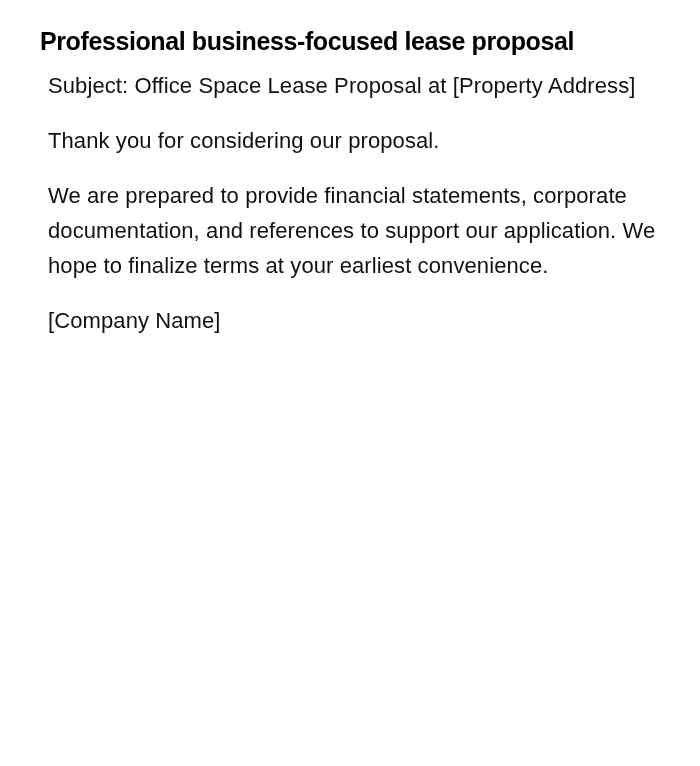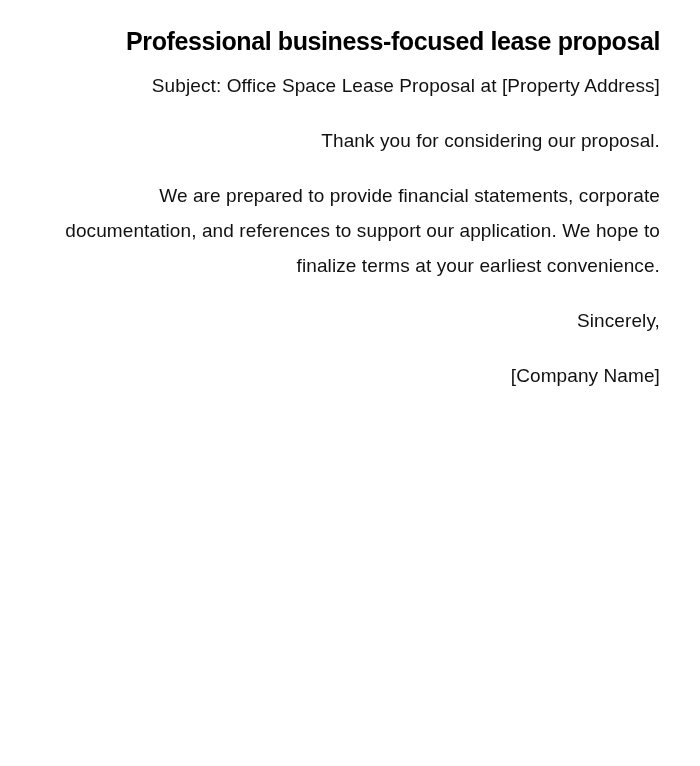--- a/index.html
+++ b/index.html
@@ -10,42 +10,40 @@
     body {
       width: 700px;
       height: 766px;
       overflow: hidden;
       font-family: "Liberation Sans", sans-serif;
       color: #111111;
     }
     .page {
       padding: 24px 40px 0 40px;
       width: 620px;
-      text-align: right;
     }
     .title {
       font-family: "Liberation Sans", sans-serif;
       font-weight: bold;
       font-size: 25px;
       line-height: 34px;
       margin: 0 0 10px 0;
       letter-spacing: -0.4px;
       color: #000;
     }
     p {
-      margin: 0 0 20px 0;
-      font-size: 19px;
+      margin: 0 0 20px 8px;
+      font-size: 22px;
       line-height: 35px;
       letter-spacing: 0.1px;
       word-spacing: 0px;
     }
   </style>
 </head>
 <body>
 
 <div class="page">
   <h1 class="title">Professional business-focused lease proposal</h1>
   <p>Subject: Office Space Lease Proposal at [Property Address]</p>
   <p>Thank you for considering our proposal.</p>
   <p>We are prepared to provide financial statements, corporate documentation, and references to support our application. We hope to finalize terms at your earliest convenience.</p>
-  <p>Sincerely,</p>
   <p>[Company Name]</p>
 </div>
 
 </body></html>

